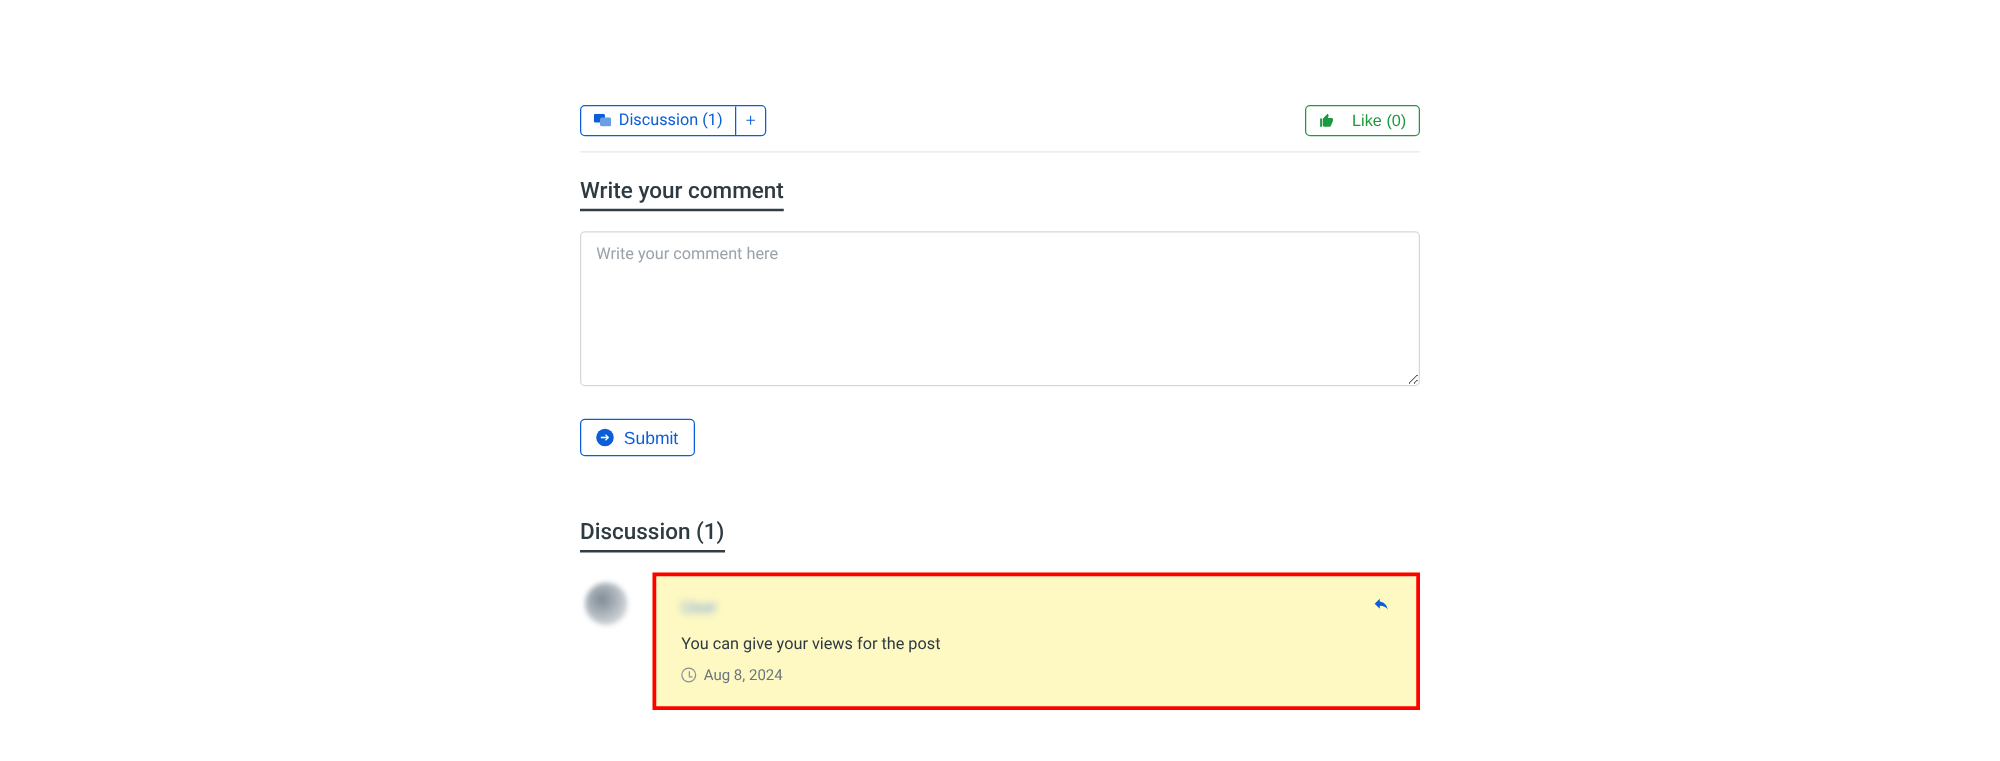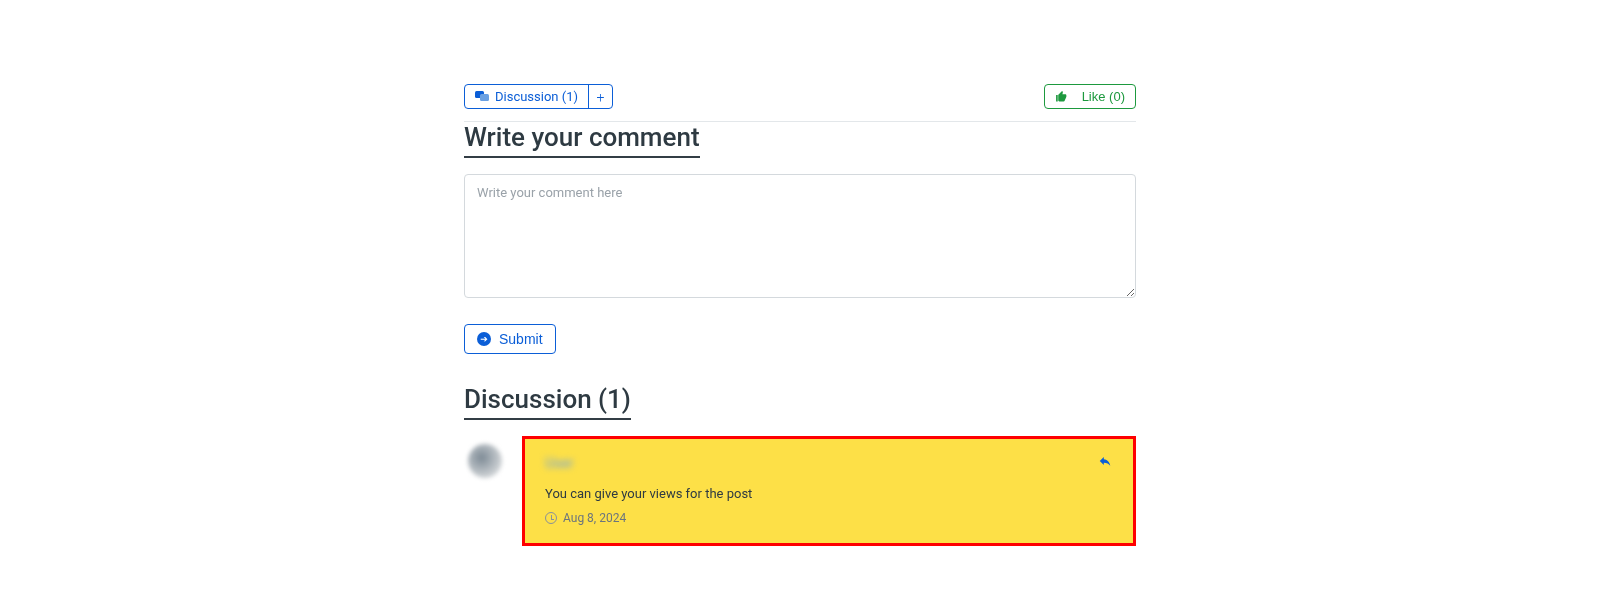--- a/index.html
+++ b/index.html
@@ -52,23 +52,24 @@
     gap: 14px;
     border: 1px solid #1d993e;
     color: #1d993e;
     border-radius: 4px;
     padding: 4px 10px;
     font-size: 13px;
     cursor: pointer;
     background: #fff;
   }
   .section-title {
-    font-size: 26px;
+    font-size: 18px;
     font-weight: 500;
     color: #2e3a42;
+    margin-top: 20px;
     padding-bottom: 4px;
     display: inline-block;
     border-bottom: 2px solid #333d45;
   }
   textarea.comment-box {
     width: 100%;
     height: 124px;
     margin-top: 16px;
     border: 1px solid #d4d9dd;
     border-radius: 4px;
@@ -107,21 +108,21 @@
   .avatar {
     width: 34px; height: 34px; border-radius: 50%;
     background: radial-gradient(circle at 40% 40%, #7d8a95, #cfd3d6 70%);
     filter: blur(2px);
     margin-left: 4px;
     margin-top: 8px;
     flex-shrink: 0;
   }
   .post-card {
     flex: 1;
-    background: #fde047;
+    background: #fef9c3;
     border: 3px solid #fe0000;
     padding: 14px 20px 18px 20px;
     position: relative;
   }
   .post-author {
     color: #6fa1dd;
     font-size: 14px;
     filter: blur(3px);
     display: inline-block;
   }

